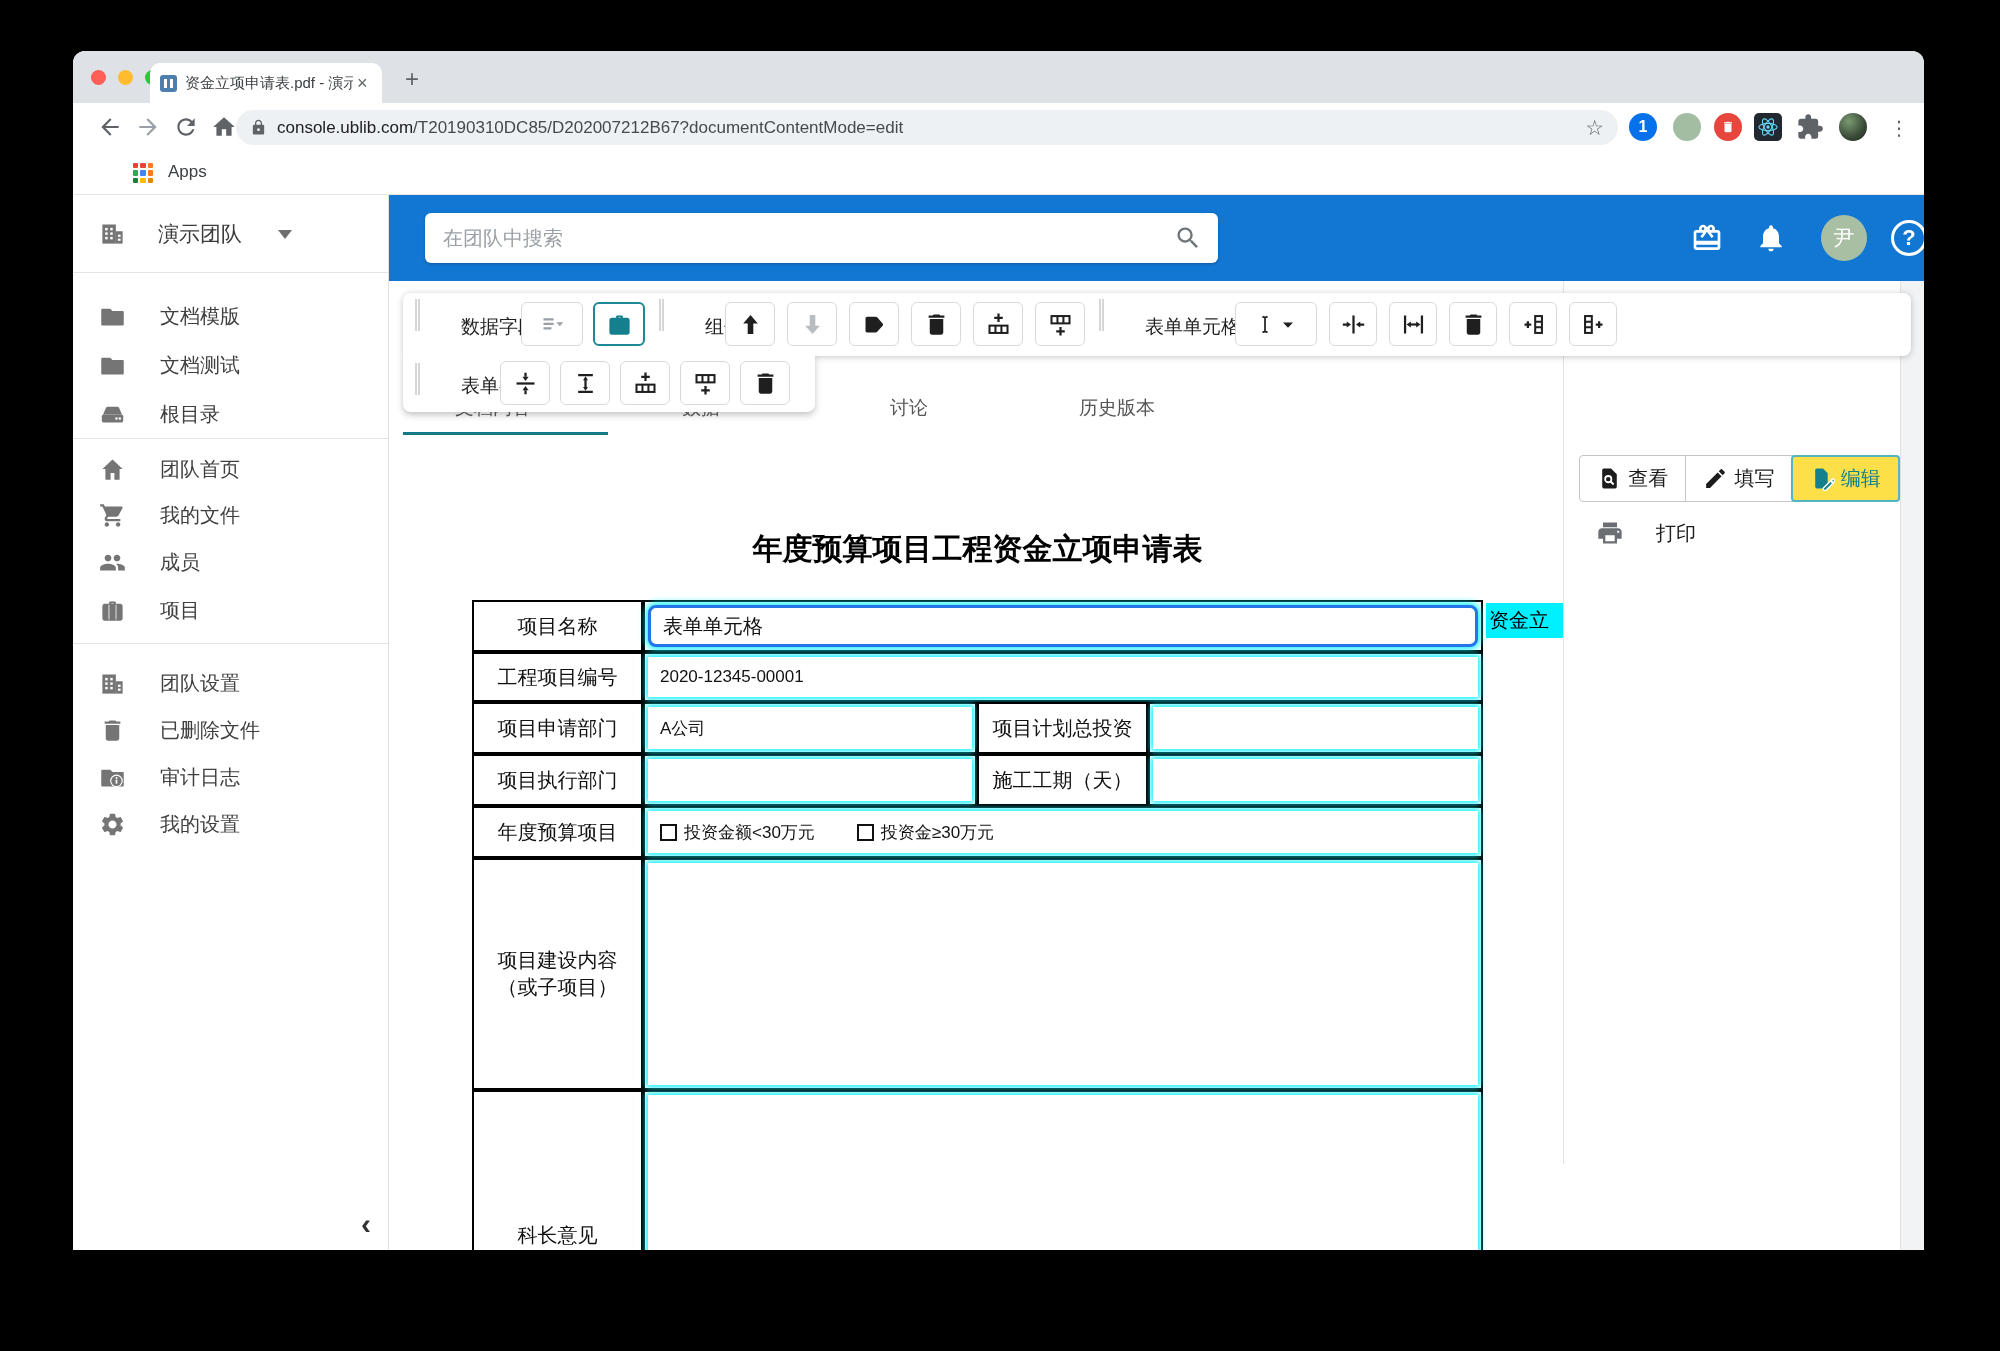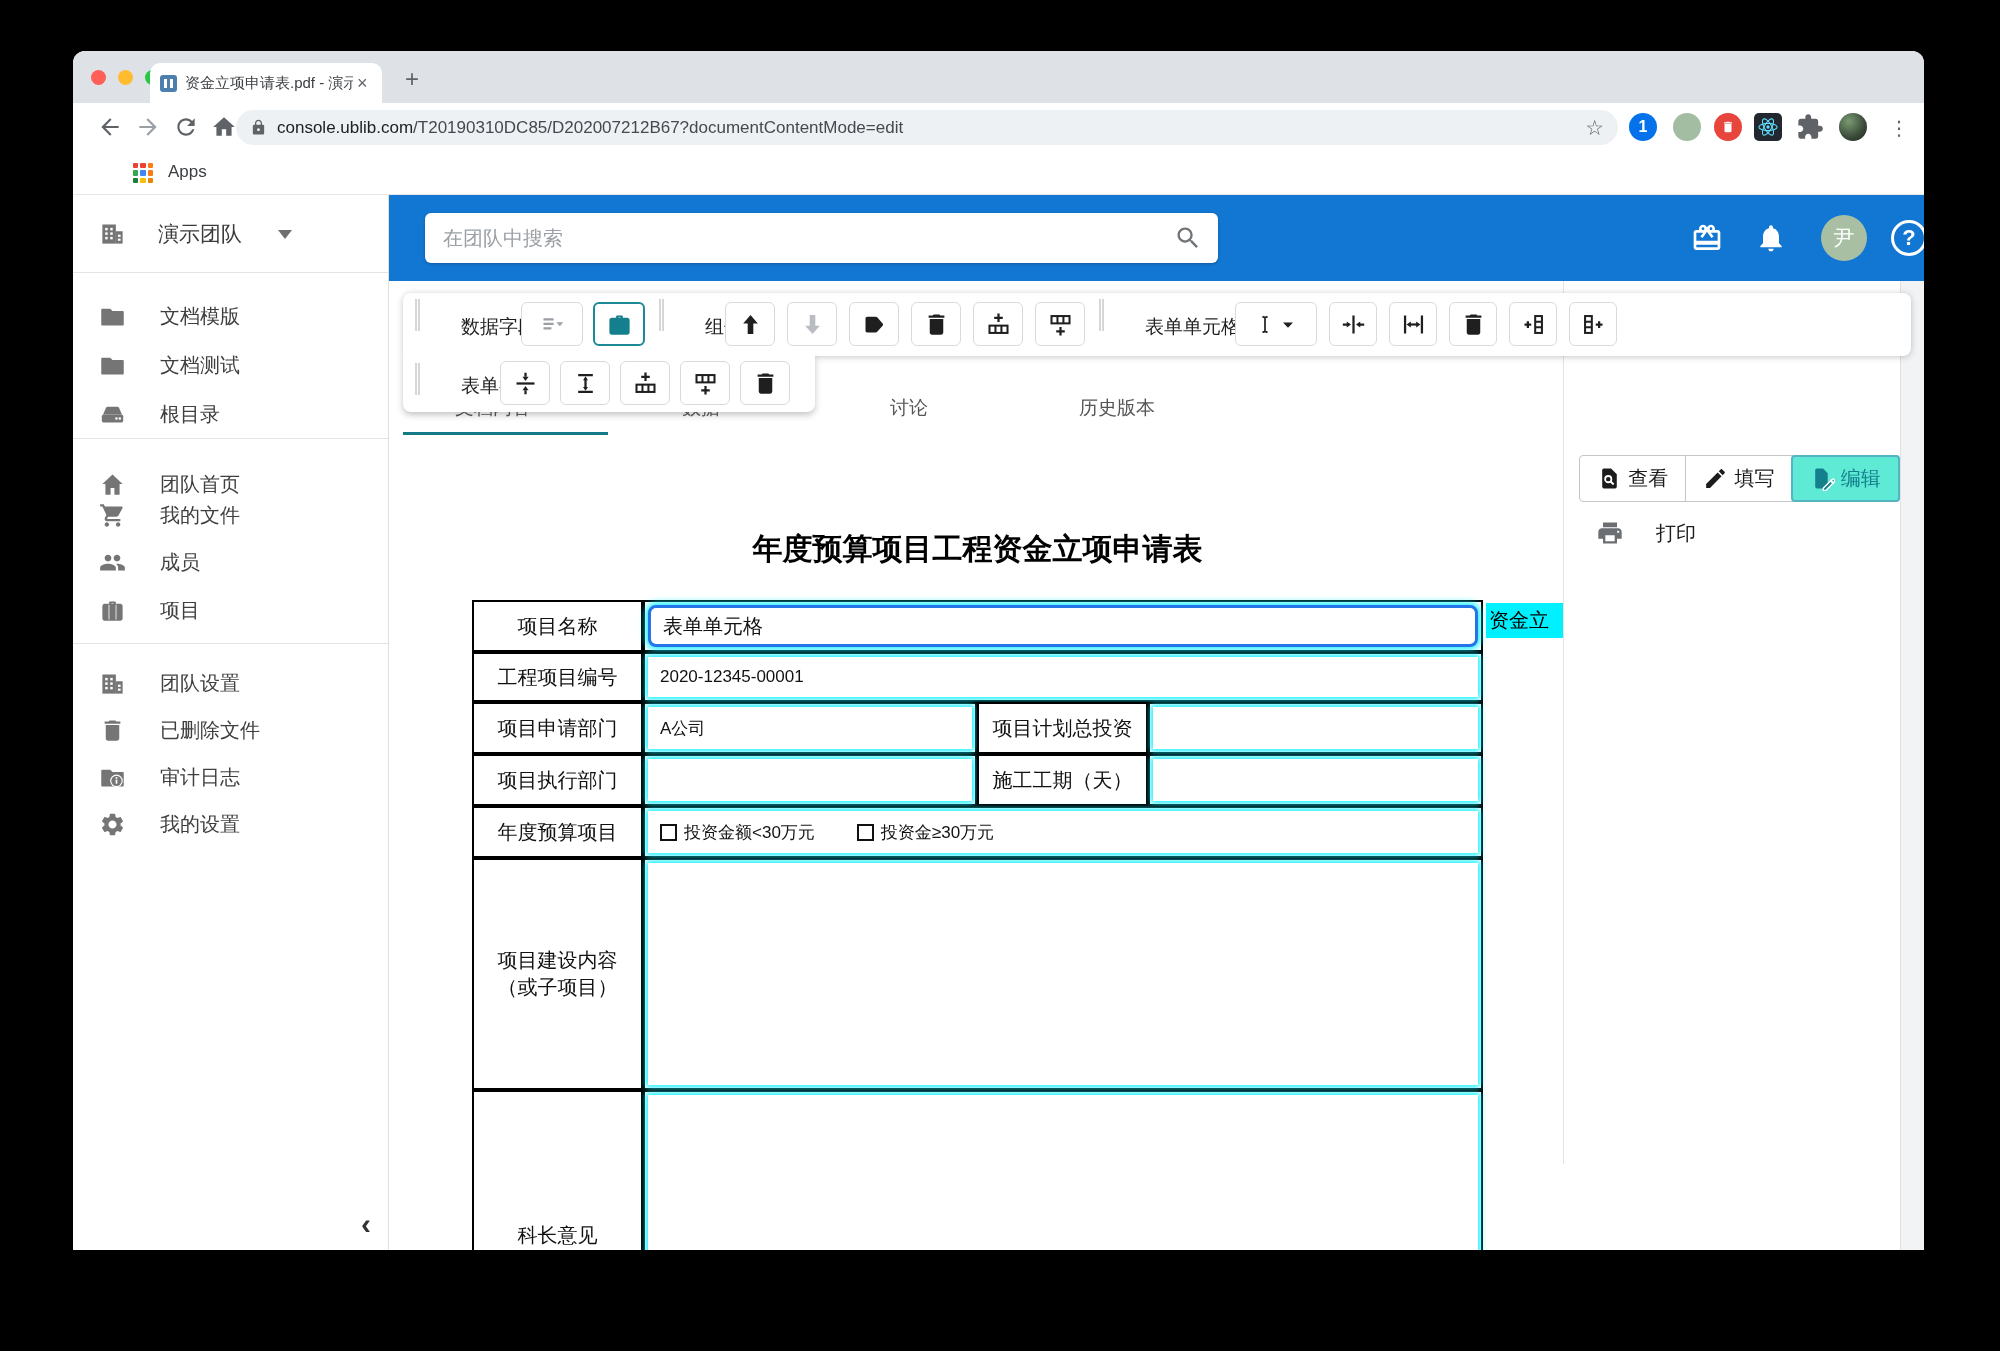--- a/index.html
+++ b/index.html
@@ -97,21 +97,21 @@
 
   
   .rightpanel { position:absolute; left:1490px; top:86px; width:337px; height:883px; background:#fff;
                 border-left:1px solid #e3e3e3; }
   .seg { position:absolute; left:15px; top:174px; width:321px; height:47px; display:flex;
          border:1px solid #c3c7ca; border-radius:4px; background:#fff; }
   .segbtn { flex:1; display:flex; align-items:center; justify-content:center; font-size:20px; color:#1c1c1c;
             cursor:pointer; border-left:1px solid #c3c7ca; }
   .segbtn:first-child { border-left:none; }
   .segbtn .ic { width:25px; height:25px; margin-right:6px; }
-  .seg-active { color:#15808d; border:2px solid #54b4c2; border-radius:4px; margin:-1px; background:#5eead4; }
+  .seg-active { color:#15808d; border:2px solid #54b4c2; border-radius:4px; margin:-1px; background:#fde047; }
   .printrow { position:absolute; left:0; top:230px; width:100%; height:44px; display:flex; align-items:center; cursor:pointer; }
   .printic { width:28px; height:28px; color:#6b6f73; margin-left:32px; }
   .printlabel { font-size:20px; color:#1c1c1c; margin-left:32px; }
   .scrolltrack { position:absolute; left:1827px; top:86px; width:24px; height:969px; background:#f1f3f4; border-left:1px solid #e0e0e0; }
 
   
   .ftb1 { position:absolute; left:330px; top:98px; width:1508px; height:63px; background:#fff;
           border-radius:8px 8px 8px 0; box-shadow:0 1px 6px rgba(60,64,67,.3); z-index:40; }
   .ftb2 { position:absolute; left:330px; top:160px; width:412px; height:57px; background:#fff;
           border-radius:0 0 8px 8px; box-shadow:0 3px 6px rgba(60,64,67,.3); z-index:41; }
@@ -244,21 +244,21 @@
               <path fill="currentColor" d="M6.2 6c.3-.6.9-1 1.6-1h8.4c.7 0 1.3.4 1.6 1l2.6 6H3.6z"></path>
               <rect x="2.5" y="12" width="19" height="7" rx="1.5" fill="currentColor"></rect>
               <circle cx="15.5" cy="15.5" r="1.1" fill="#fff"></circle>
               <circle cx="18.5" cy="15.5" r="1.1" fill="#fff"></circle>
             </svg>
         <span class="slabel">根目录</span>
       </div>
 
       <div class="sdiv" style="top:243px"></div>
 
-      <div class="sitem" style="top:265px">
+      <div class="sitem" style="top:250px">
         <svg class="sic" viewBox="0 0 24 24">
               <path fill="currentColor" d="M12 3l9 8.5h-2.7V21h-4.6v-6h-3.4v6H5.7v-9.5H3z"></path>
             </svg>
         <span class="slabel">团队首页</span>
       </div>
       <div class="sitem" style="top:296px">
         <svg class="sic" viewBox="0 0 24 24">
               <path fill="currentColor" d="M7 18c-1.1 0-1.99.9-1.99 2S5.9 22 7 22s2-.9 2-2-.9-2-2-2zM1 2v2h2l3.6 7.59-1.35 2.45c-.16.28-.25.61-.25.96 0 1.1.9 2 2 2h12v-2H7.42c-.14 0-.25-.11-.25-.25l.03-.12.9-1.63h7.45c.75 0 1.41-.41 1.75-1.03l3.58-6.49c.08-.14.12-.31.12-.47 0-.55-.45-1-1-1H5.21l-.94-2H1zm16 16c-1.1 0-1.99.9-1.99 2s.89 2 1.99 2 2-.9 2-2-.9-2-2-2z"></path>
             </svg>
         <span class="slabel">我的文件</span>

